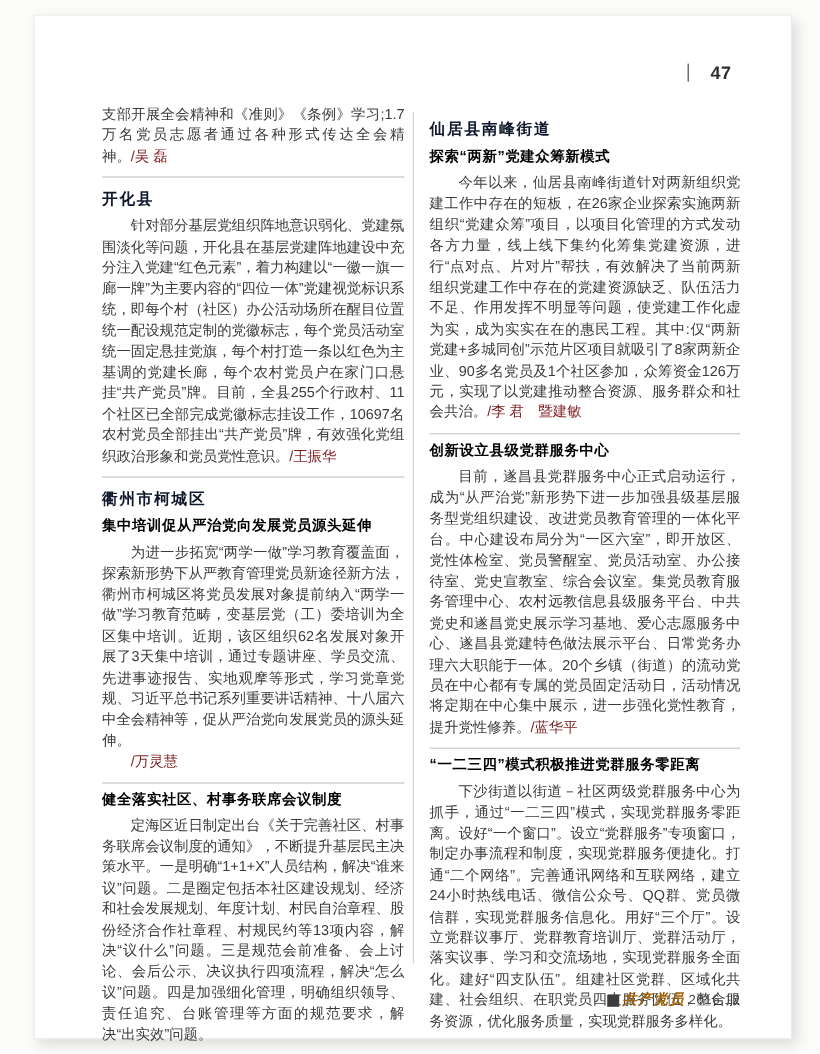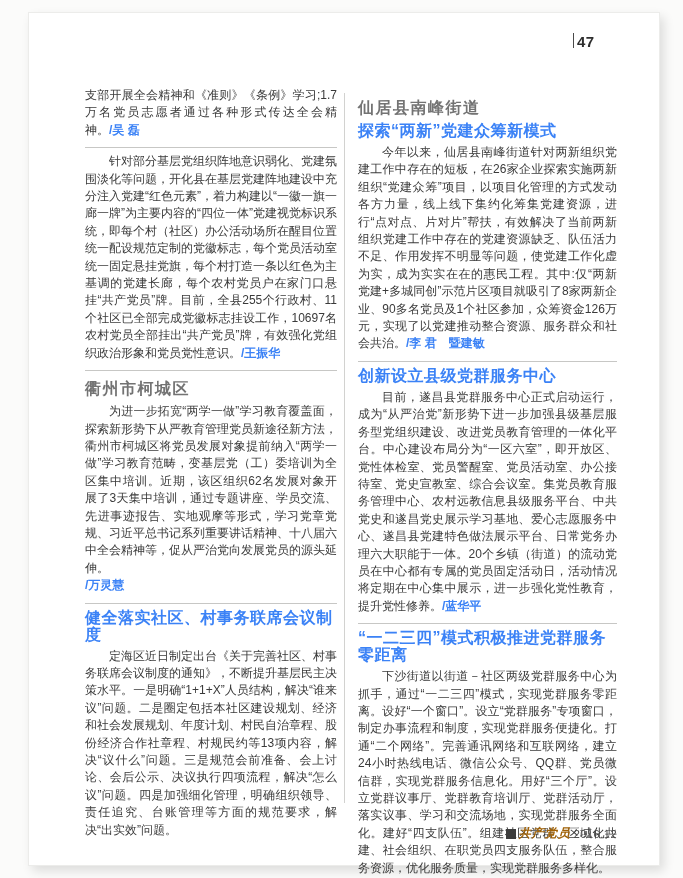--- a/index.html
+++ b/index.html
@@ -7,46 +7,46 @@
     width:683px;height:878px;position:relative;overflow:hidden;
     background:#fbfbfa;
     font-family:"Liberation Sans","DejaVu Sans",sans-serif;
   }
   .page{
     position:absolute;left:28px;top:12px;width:630px;height:852px;
     background:#ffffff;border:1px solid #ececea;
     box-shadow:4px 5px 10px rgba(0,0,0,.12);
   }
   .pageno{
-    position:absolute;left:544px;top:20px;
-    display:flex;gap:3px;
+    position:absolute;left:544px;top:40px;
+    display:flex;gap:18px;
   }
   .pageno .bar{width:1px;height:15px;background:#4a4a4a;}
   .pageno .num{font-size:15px;font-weight:bold;color:#2e2e2e;letter-spacing:.5px;}
   .col{position:absolute;top:74px;}
   .col-left{left:56px;width:252px;}
   .col-right{left:329px;width:259px;}
   .divider{position:absolute;left:315px;top:80px;height:710px;width:1px;background:#d2d2d0;}
   .sec-title{
     margin:7px 0 3px 0;
-    font-size:16px;font-weight:bold;letter-spacing:1.5px;
-    color:#737373;line-height:22px;
+    font-size:13px;font-weight:bold;letter-spacing:1.5px;
+    color:#0f172a;line-height:22px;
   }
   .sec-sub{
     margin:0 0 5px 0;
-    font-size:16px;font-weight:bold;letter-spacing:.5px;
-    color:#3b82f6;line-height:17px;
+    font-size:12px;font-weight:bold;letter-spacing:.5px;
+    color:#000000;line-height:17px;
   }
   .para{
     margin:0;font-size:12px;line-height:17.4px;color:#3a3a3a;
     text-align:justify;text-indent:2em;
   }
   .para.no-indent{text-indent:0;}
-  .author{font-weight:bold;color:#3b82f6;white-space:nowrap;}
-  .author.block{display:block;text-indent:0;}
+  .author{font-weight:normal;color:#7f1d1d;white-space:nowrap;}
+  .author.block{display:block;text-indent:0;margin-left:24px;}
   .rule{border:none;border-top:1px solid #c7c7c5;margin:8px 0 5px 0;height:0;}
   .footer{
     position:absolute;right:42px;top:812px;
     display:flex;align-items:center;gap:3px;
   }
   .logo-mark{width:10px;height:10px;background:#3c3c3c;display:inline-block;}
   .logo-text{
     font-family:"DejaVu Serif","Liberation Serif",serif;
     font-size:12px;font-weight:bold;color:#a16207;letter-spacing:1px;
     font-style:italic;
@@ -63,27 +63,29 @@
     <span class="num">47</span>
   </div>
 
   <div class="col col-left">
 
     <p class="para no-indent"><span>支部开展全会精神和《准则》《条例》学习;1.7万名党员志愿者通过各种形式传达全会精神。</span><span class="author">/吴 磊</span></p>
 
     <hr class="rule">
 
     <div class="section">
+      <h2 class="sec-title">开化县</h2>
       <p class="para"><span>针对部分基层党组织阵地意识弱化、党建氛围淡化等问题，开化县在基层党建阵地建设中充分注入党建“红色元素”，着力构建以“一徽一旗一廊一牌”为主要内容的“四位一体”党建视觉标识系统，即每个村（社区）办公活动场所在醒目位置统一配设规范定制的党徽标志，每个党员活动室统一固定悬挂党旗，每个村打造一条以红色为主基调的党建长廊，每个农村党员户在家门口悬挂“共产党员”牌。目前，全县255个行政村、11个社区已全部完成党徽标志挂设工作，10697名农村党员全部挂出“共产党员”牌，有效强化党组织政治形象和党员党性意识。</span><span class="author">/王振华</span></p>
     </div>
 
     <hr class="rule">
 
     <div class="section">
       <h2 class="sec-title">衢州市柯城区</h2>
+      <h3 class="sec-sub">集中培训促从严治党向发展党员源头延伸</h3>
       <p class="para"><span>为进一步拓宽“两学一做”学习教育覆盖面，探索新形势下从严教育管理党员新途径新方法，衢州市柯城区将党员发展对象提前纳入“两学一做”学习教育范畴，变基层党（工）委培训为全区集中培训。近期，该区组织62名发展对象开展了3天集中培训，通过专题讲座、学员交流、先进事迹报告、实地观摩等形式，学习党章党规、习近平总书记系列重要讲话精神、十八届六中全会精神等，促从严治党向发展党员的源头延伸。</span><span class="author block">/万灵慧</span></p>
     </div>
 
     <hr class="rule">
 
     <div class="section">
       <h3 class="sec-sub">健全落实社区、村事务联席会议制度</h3>
       <p class="para"><span>定海区近日制定出台《关于完善社区、村事务联席会议制度的通知》，不断提升基层民主决策水平。一是明确“1+1+X”人员结构，解决“谁来议”问题。二是圈定包括本社区建设规划、经济和社会发展规划、年度计划、村民自治章程、股份经济合作社章程、村规民约等13项内容，解决“议什么”问题。三是规范会前准备、会上讨论、会后公示、决议执行四项流程，解决“怎么议”问题。四是加强细化管理，明确组织领导、责任追究、台账管理等方面的规范要求，解决“出实效”问题。</span></p>
     </div>
 

